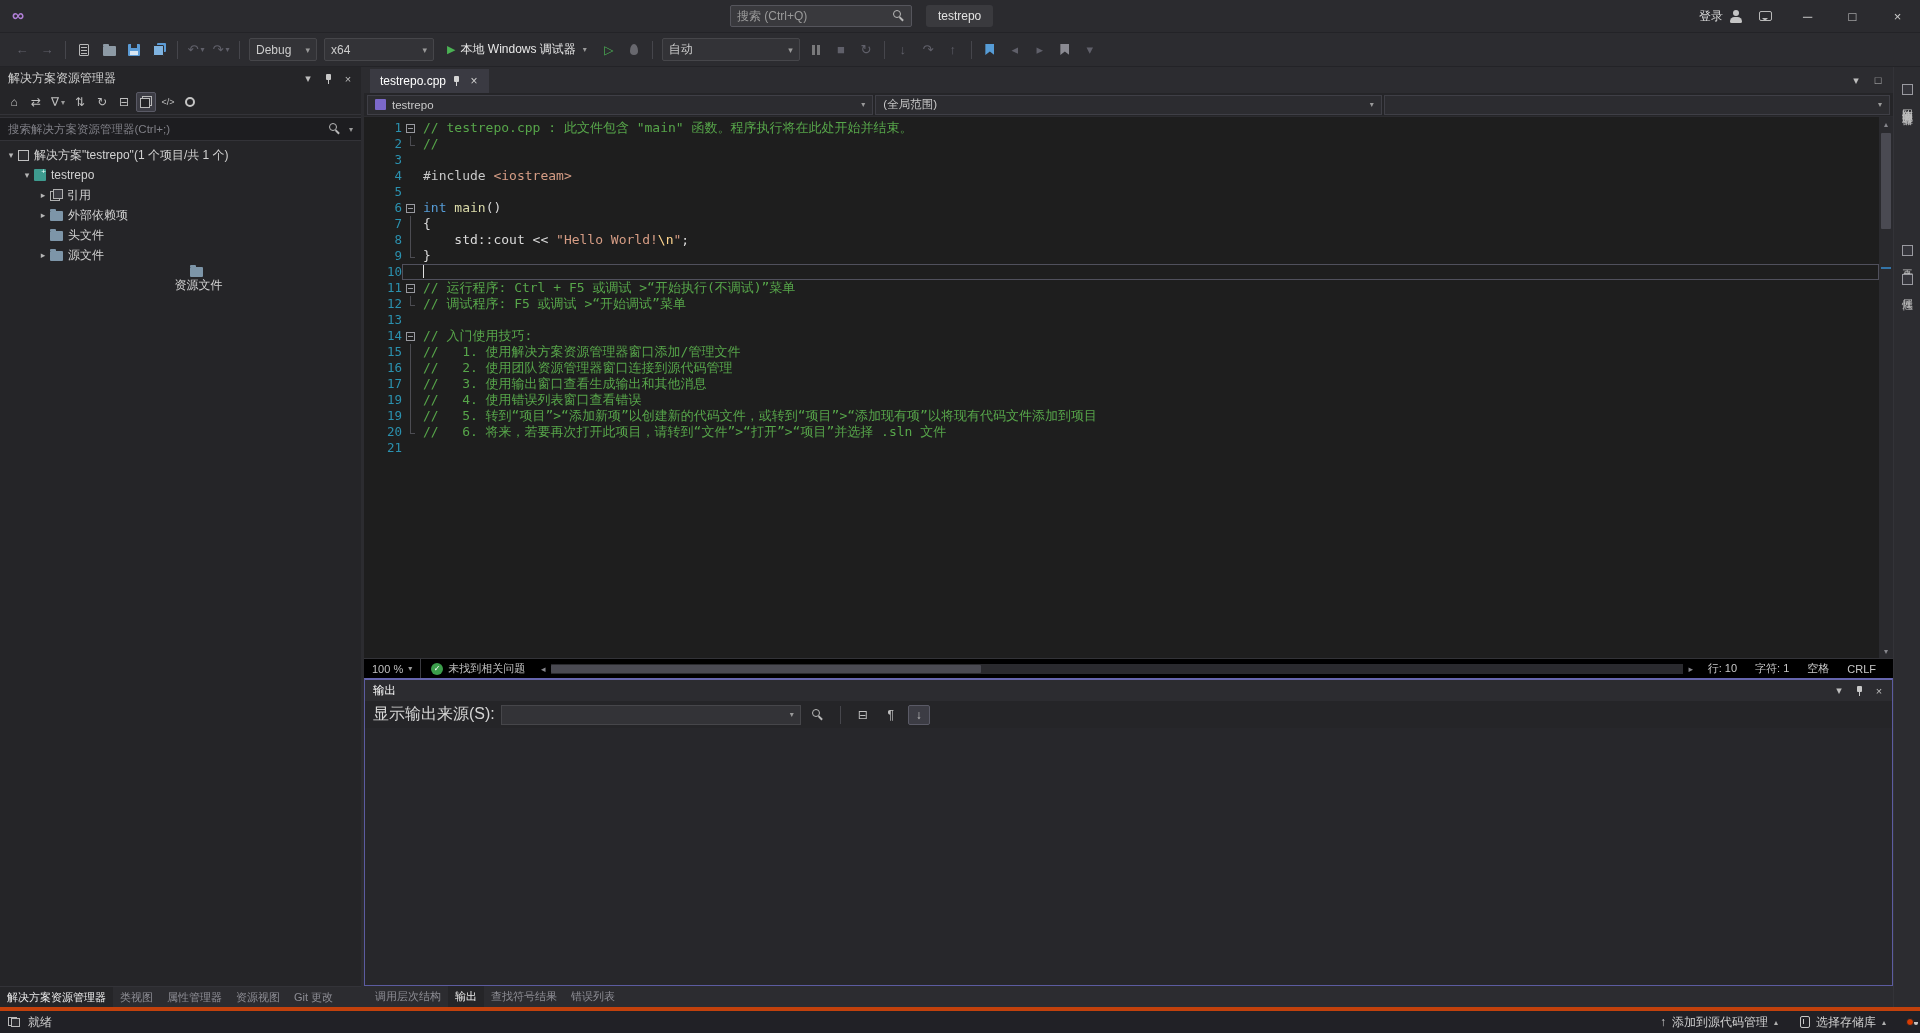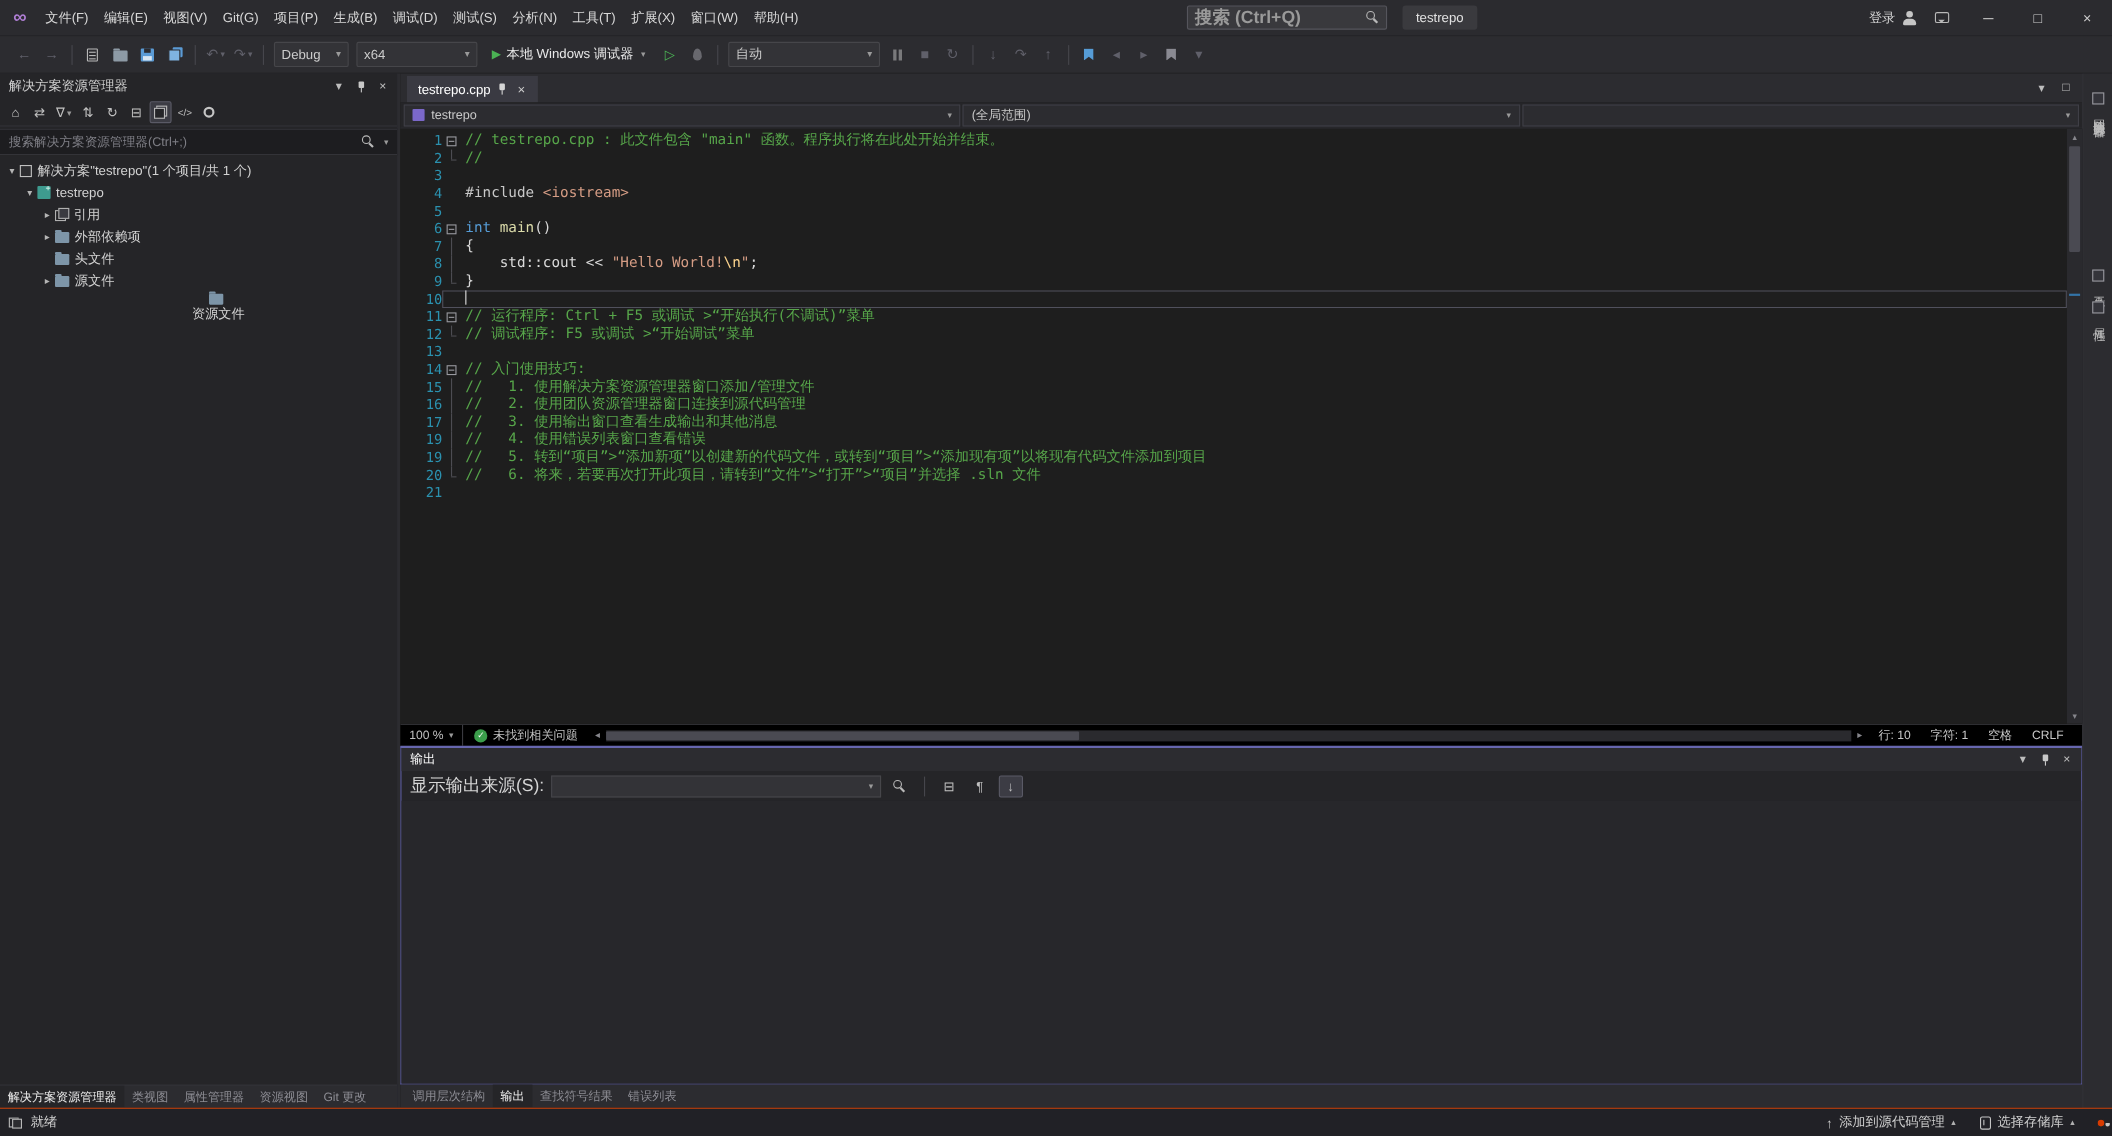--- a/index.html
+++ b/index.html
@@ -9,21 +9,21 @@
   #app { width:1920px; height:1033px; display:flex; flex-direction:column; background:#2c2c30; color:#dcdcdc; }
 
   
   #titlebar { height:33px; flex:none; display:flex; align-items:center; background:#2b2b2f; border-bottom:1px solid #232327; }
   .vslogo { font-size:17px; font-weight:bold; color:#b07fd6; padding:0 10px 0 12px; }
   #menubar { display:flex; align-items:center; height:100%; }
   .menu-item { font-size:12px; color:#d8d8d8; padding:0 7px; height:100%; display:flex; align-items:center; cursor:default; }
   .tspacer { flex:1; }
   .searchbox { width:182px; height:22px; background:#39393d; border:1px solid #55555c; border-radius:2px;
     display:flex; align-items:center; padding:0 6px; }
-  .searchtext { flex:1; font-size:16px; color:#9a9a9a; white-space:nowrap; overflow:hidden;font-weight:bold; }
+  .searchtext { flex:1; font-size:12px; color:#9a9a9a; white-space:nowrap; overflow:hidden; }
   .wintitle { margin-left:14px; background:#3a3a3e; border-radius:3px; padding:4px 12px; font-size:12px; color:#e2e2e2; }
   .signin { display:flex; align-items:center; gap:6px; font-size:12px; color:#d8d8d8; padding:0 10px; }
   .winbtn { width:45px; height:33px; display:flex; align-items:center; justify-content:center; font-size:13px; color:#cccccc; }
 
   
   #toolbar { height:34px; flex:none; display:flex; align-items:center; background:#2c2c30; padding-left:10px; gap:1px; border-bottom:1px solid #232327; }
   .tbtn { width:24px; height:24px; display:flex; align-items:center; justify-content:center; font-size:13px; color:#c5c5c5; border-radius:2px; }
   .tbtn.dis { color:#60606a; }
   .tsep { width:1px; height:18px; background:#46464c; margin:0 5px; }
   .chevsm { font-size:8px; color:#9a9a9a; margin-left:2px; }
@@ -167,50 +167,35 @@
   #outbody { flex:1; background:#27272b; }
   #bottomtabs { height:21px; flex:none; background:#2c2c30; display:flex; align-items:stretch; padding-left:4px; }
 
   
   #rightstrip { width:27px; flex:none; background:#2c2c30; border-left:1px solid #333338; display:flex; flex-direction:column; align-items:center; padding-top:12px; }
   .vtab { display:flex; flex-direction:column; align-items:center; gap:5px; padding:5px 0; cursor:default; }
   .vicon { width:11px; height:11px; border:1px solid #9a9aa0; background:#34343a; }
   .vlabel { writing-mode:vertical-rl; font-size:11px; color:#bdbdbd; letter-spacing:1px; white-space:nowrap; }
 
   
-  #statusbar { height:26px; flex:none; background:#212126; border-top:1px solid #c2410c; display:flex; align-items:center; font-size:12px; color:#d0d0d0; padding:0 8px; }
+  #statusbar { height:26px; flex:none; background:#212126; border-top:4px solid #c2410c; display:flex; align-items:center; font-size:12px; color:#d0d0d0; padding:0 8px; }
   #statusbar .left { display:flex; align-items:center; gap:8px; }
   #statusbar .right { margin-left:auto; display:flex; align-items:center; gap:6px; }
   .sbitem { display:flex; align-items:center; gap:6px; padding:0 8px; height:26px; }
   .sbchev { font-size:8px; color:#b0b0b0; }
   .bellwrap { position:relative; margin-left:10px; margin-right:2px; }
   .badge { position:absolute; right:-4px; top:-4px; width:8px; height:8px; border-radius:50%; background:#d83b01; border:1px solid #212126; }
 </style>
 </head>
 <body>
 
 <div id="app">
 
   <div id="titlebar">
     <span class="vslogo">∞</span>
-    <div id="menubar">
-        <div class="menu-item">文件(F)</div>
-        <div class="menu-item">编辑(E)</div>
-        <div class="menu-item">视图(V)</div>
-        <div class="menu-item">Git(G)</div>
-        <div class="menu-item">项目(P)</div>
-        <div class="menu-item">生成(B)</div>
-        <div class="menu-item">调试(D)</div>
-        <div class="menu-item">测试(S)</div>
-        <div class="menu-item">分析(N)</div>
-        <div class="menu-item">工具(T)</div>
-        <div class="menu-item">扩展(X)</div>
-        <div class="menu-item">窗口(W)</div>
-        <div class="menu-item">帮助(H)</div>
-      </div>
     <div class="tspacer"></div>
     <div class="searchbox">
       <span class="searchtext">搜索 (Ctrl+Q)</span>
       <span class="ico-search"></span>
     </div>
     <div class="wintitle">testrepo</div>
     <div class="tspacer"></div>
     <div class="signin">
       <span>登录</span>
       <span class="ico-person"></span>

